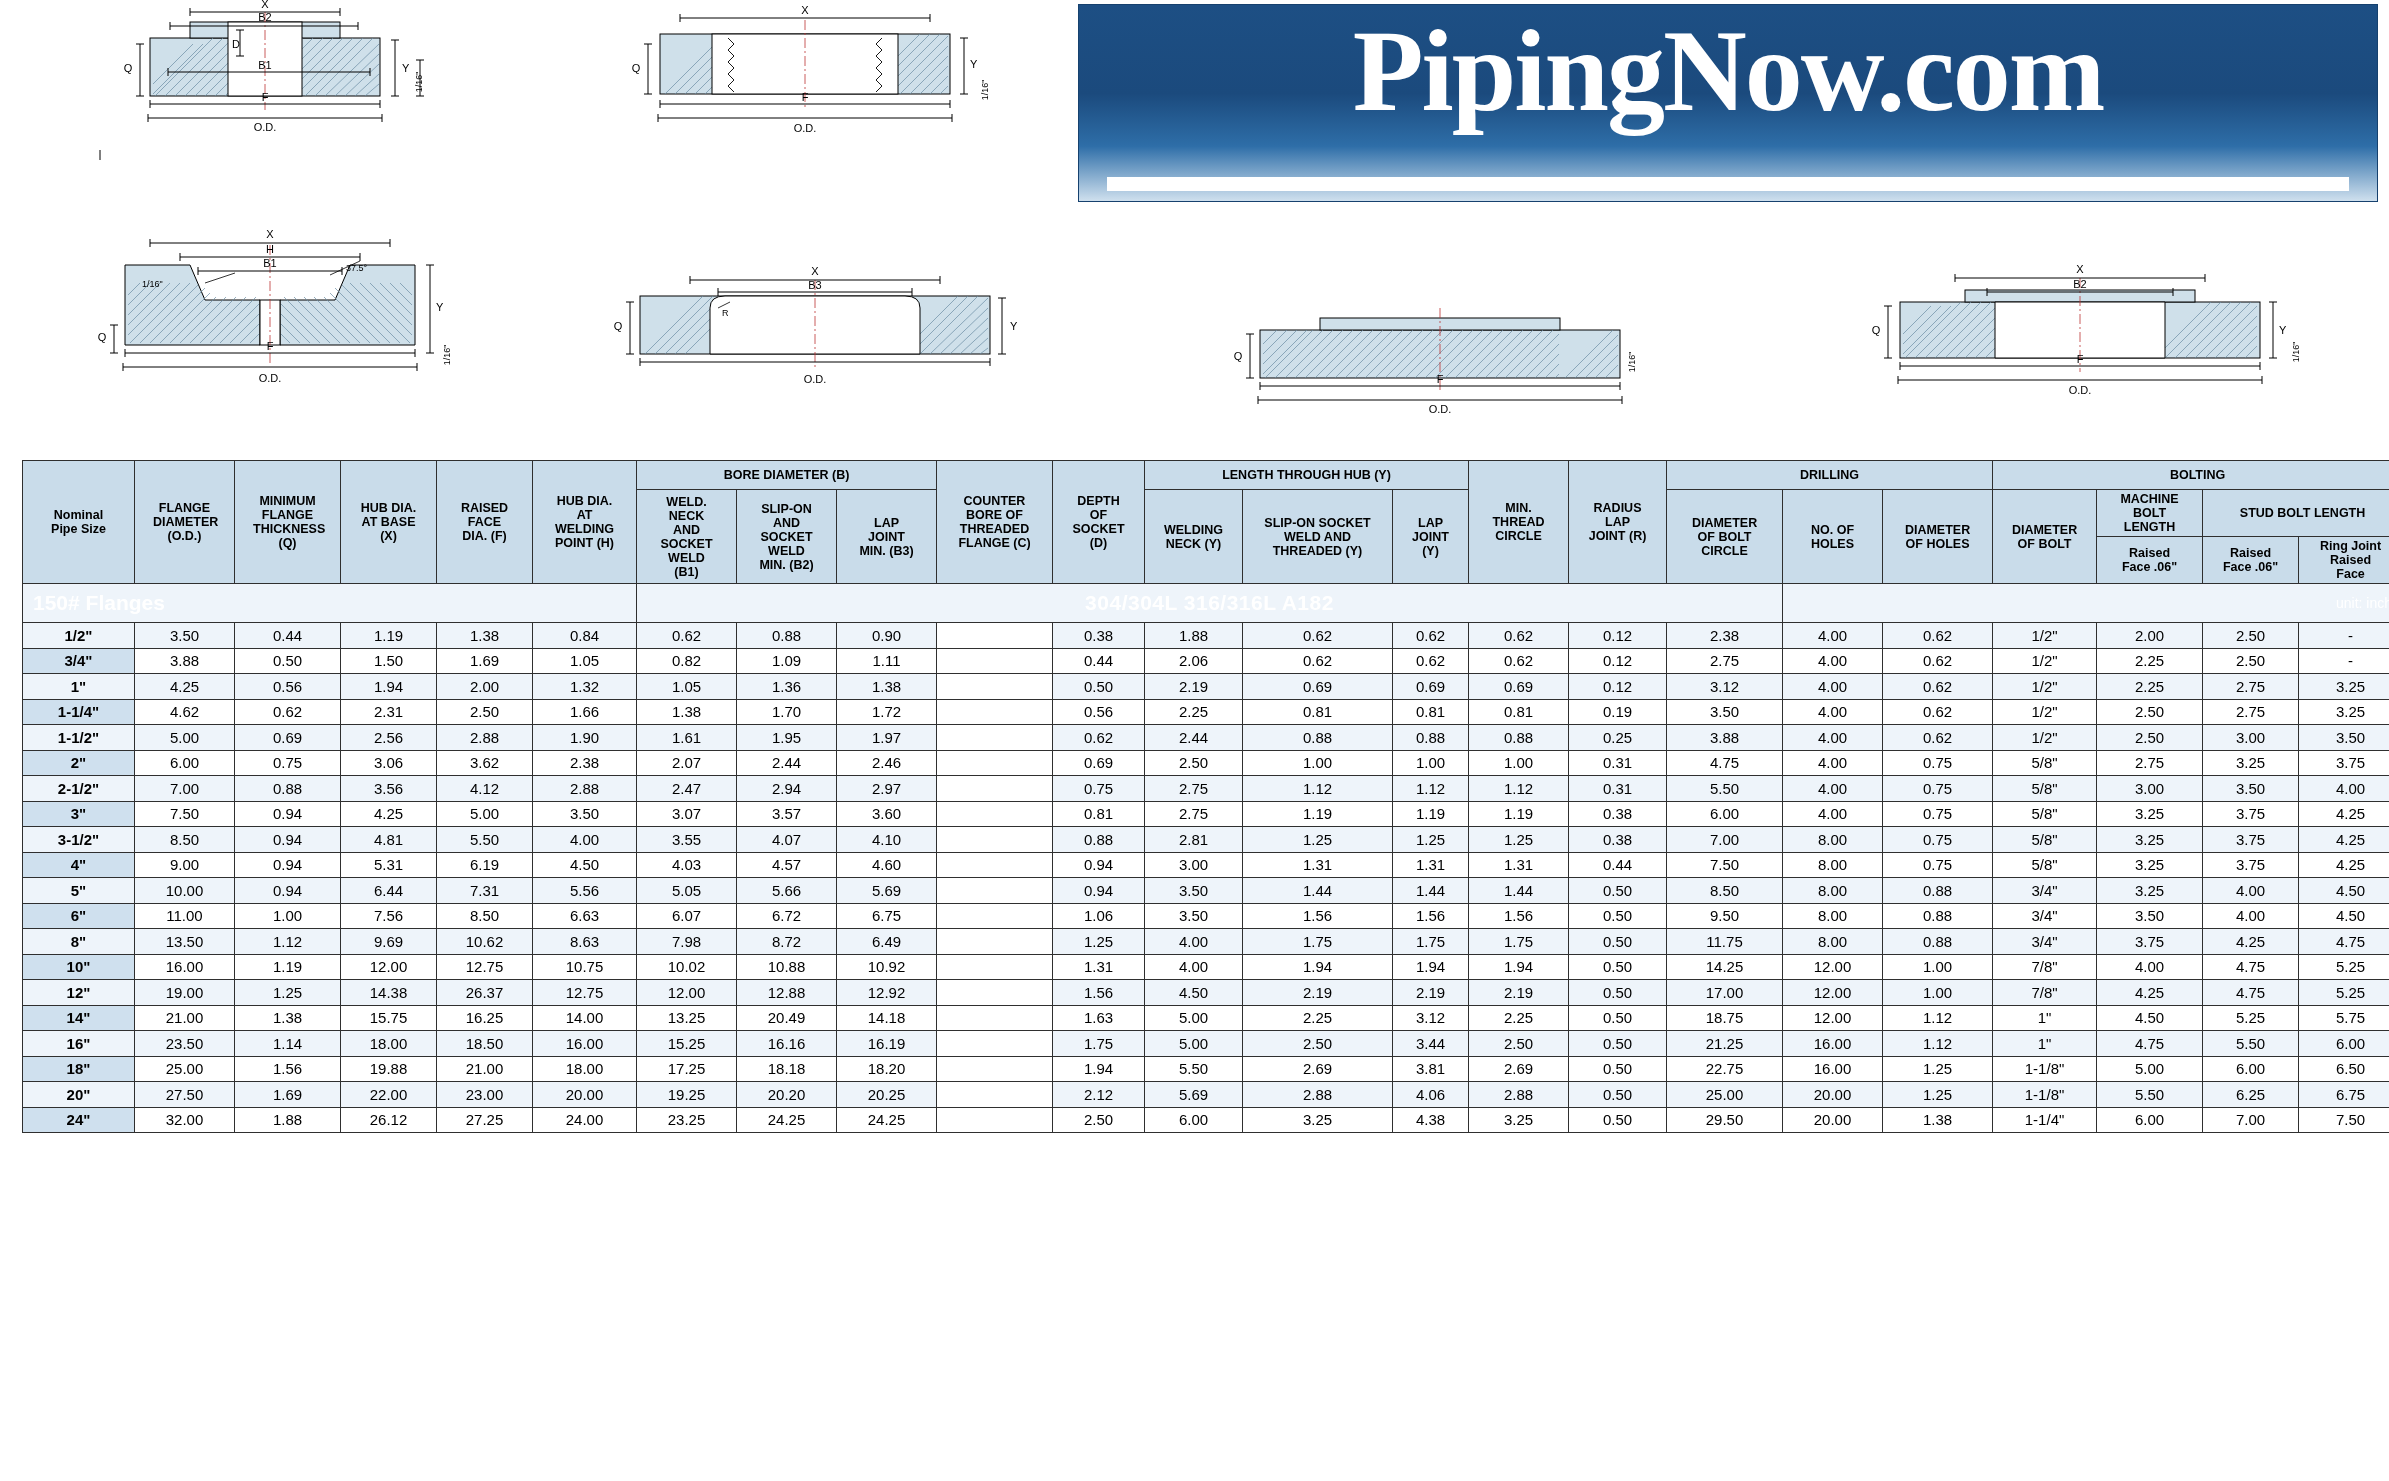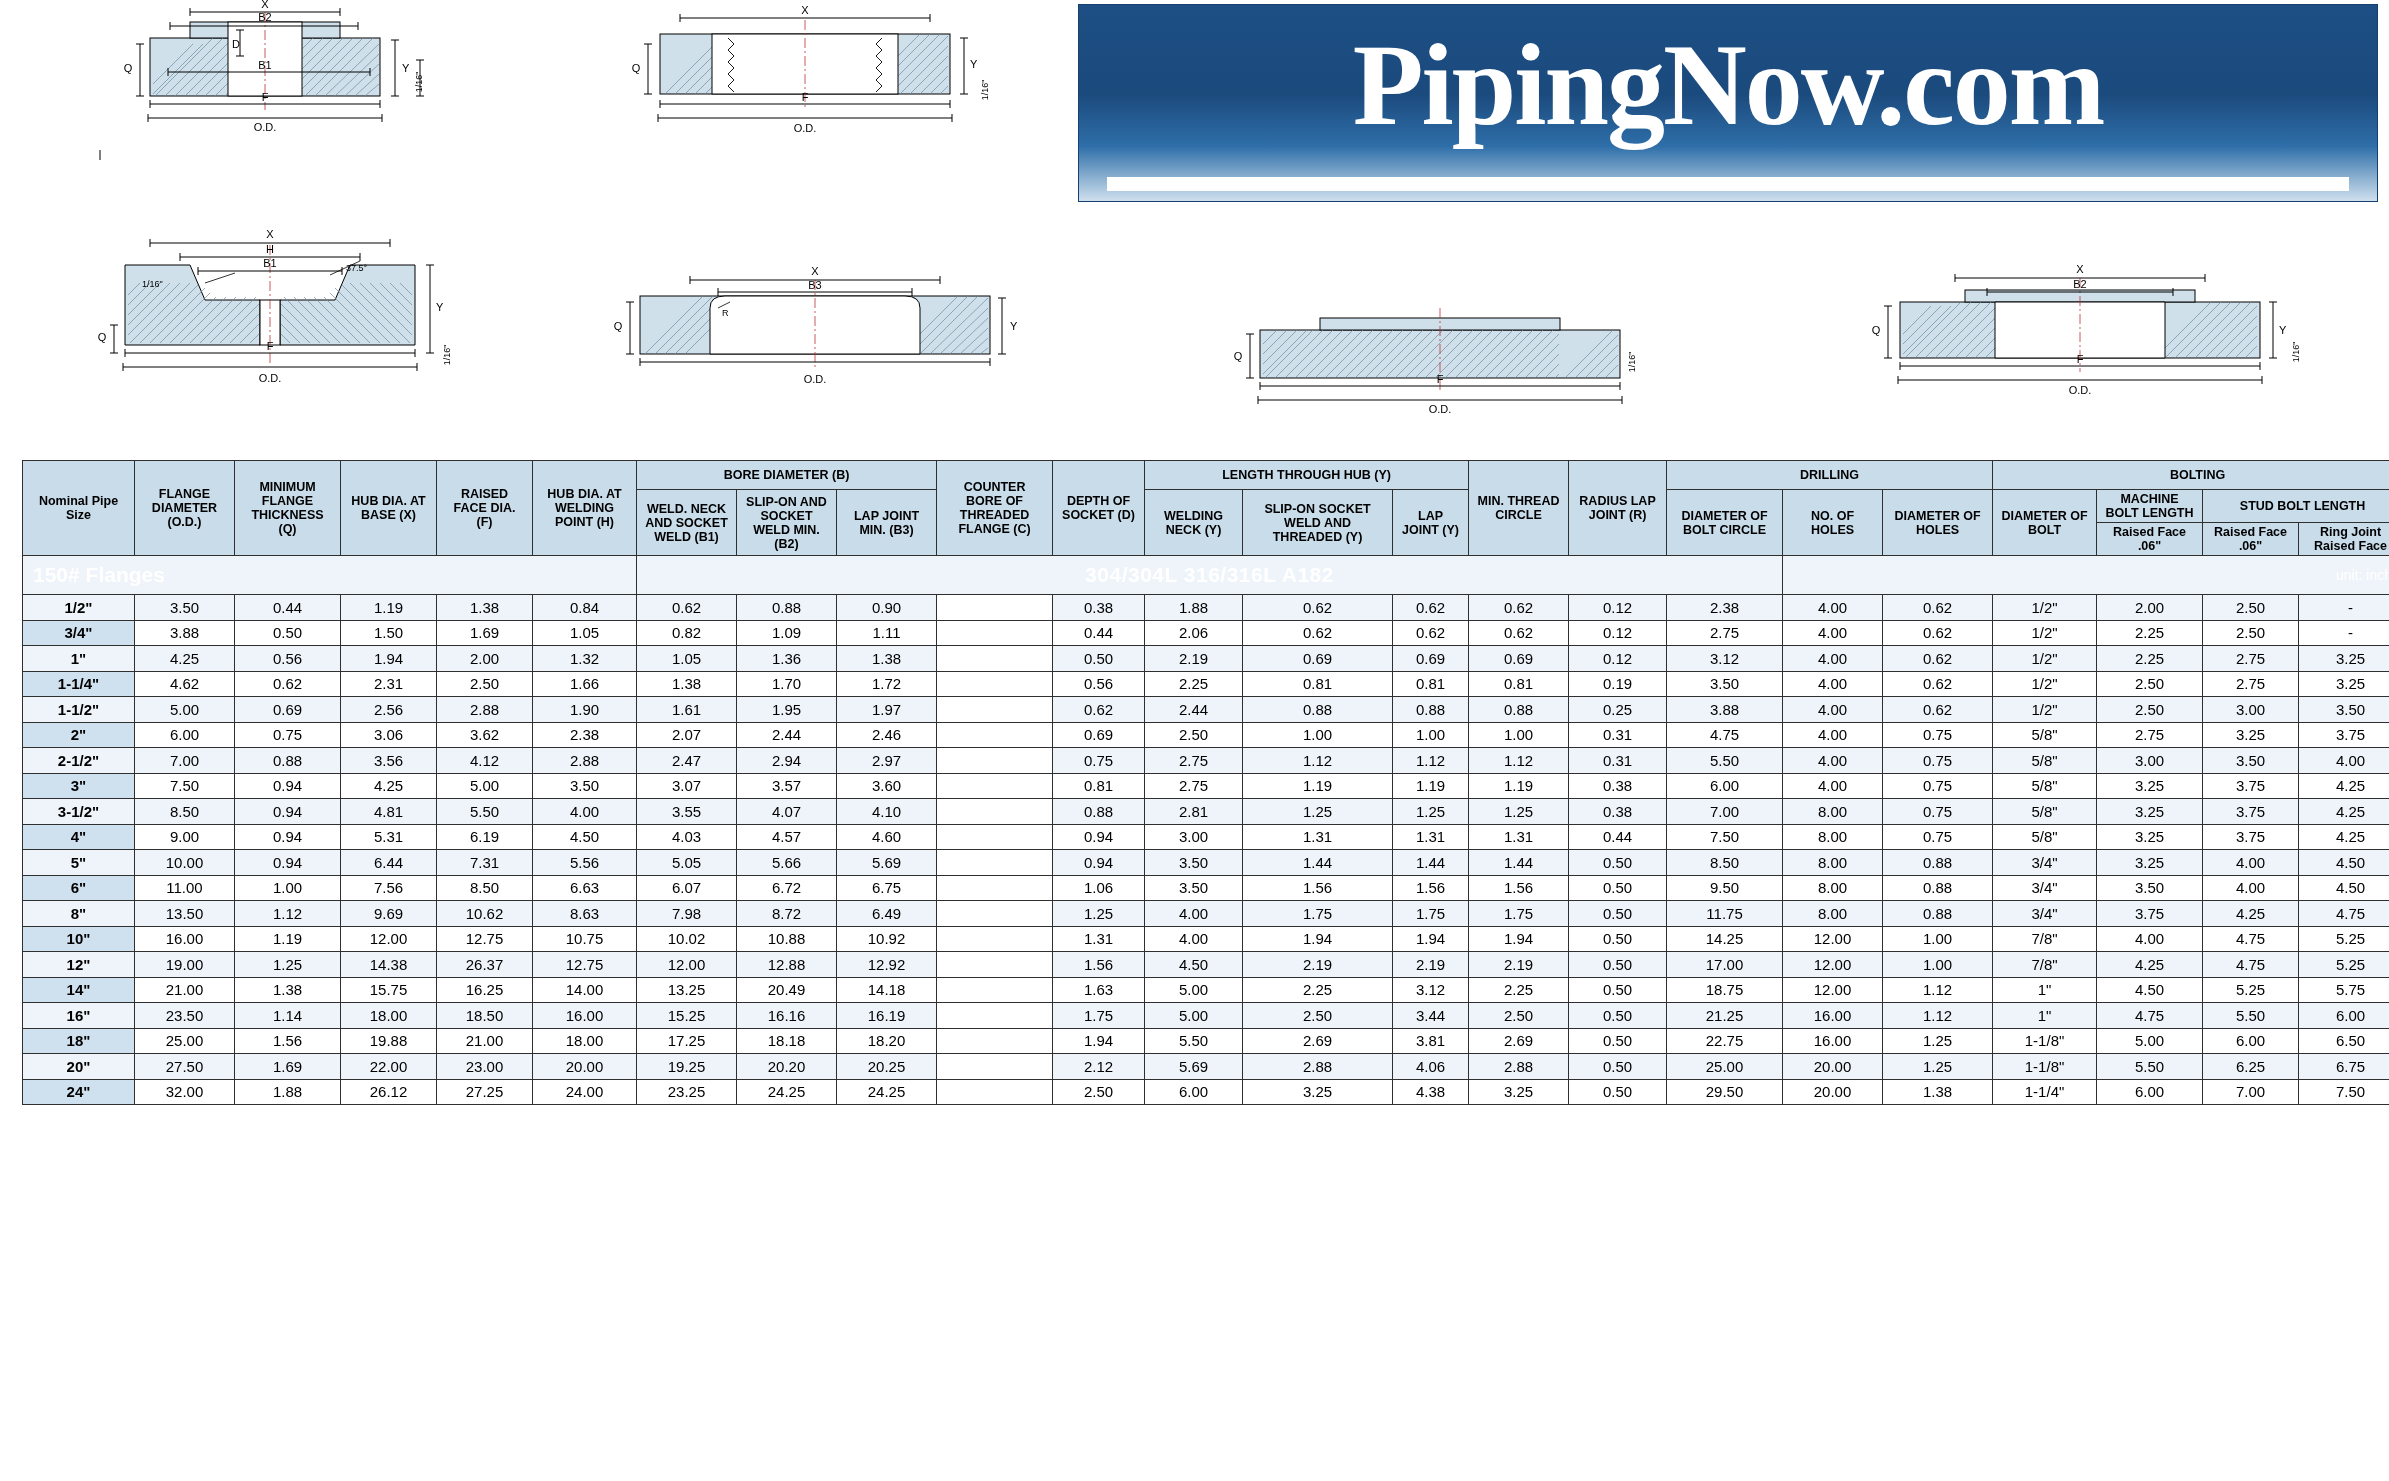--- a/index.html
+++ b/index.html
@@ -8,36 +8,36 @@
 
   
   .diagrams{position:relative;height:455px;}
   .dgram{position:absolute;}
   .dgram svg{display:block;}
 
   
   .logo-box{position:absolute;left:1078px;top:4px;width:1298px;height:196px;
     background:linear-gradient(180deg,#1d4f84 0%,#1b4a7d 45%,#2e6ea8 72%,#cfe0ee 100%);
     border:1px solid #16416e;}
-  .logo-text{position:absolute;left:0;top:22px;width:1298px;text-align:center;
+  .logo-text{position:absolute;left:0;top:8px;width:1298px;text-align:center;
     font-family:"Liberation Serif",serif;font-weight:bold;font-style:normal;
     font-size:116px;color:#ffffff;letter-spacing:-2px;line-height:1;}
   .logo-bar{position:absolute;left:28px;top:172px;width:1242px;height:14px;background:#ffffff;}
 
   
   .tablewrap{position:absolute;left:22px;top:460px;width:2342px;}
   table.flange{border-collapse:collapse;width:2342px;table-layout:fixed;}
   table.flange th,table.flange td{border:1px solid #2f2f2f;text-align:center;vertical-align:middle;}
   .titlerow td{border:1px solid #2f2f2f;background:#23517f;color:#fff;height:38px;
      font-size:21px;font-weight:bold;padding:0 10px;}
   .titlerow .t-left{text-align:left;}
   .titlerow .t-mid{text-align:center;letter-spacing:.5px;}
   .titlerow .t-right{text-align:right;font-size:14px;font-weight:normal;}
 
-  thead th{background:#c9dcea;font-size:12.5px;font-weight:bold;line-height:1.12;padding:2px 7px;color:#000;}
+  thead th{background:#c9dcea;font-size:12.5px;font-weight:bold;line-height:1.12;padding:2px 18px;color:#000;}
   thead th.grp{height:24px;}
   tbody td{font-size:15px;height:24.5px;padding:0;}
   tbody tr:nth-child(odd) td{background:#eef4fa;}
   tbody tr:nth-child(even) td{background:#ffffff;}
   tbody td.nps{font-weight:bold;background:#dbe8f4;}
   tbody tr:nth-child(even) td.nps{background:#cfe0ee;}
   td.blank{background:#ffffff !important;border-top:1px solid #2f2f2f;border-bottom:1px solid #2f2f2f;}
 
   
   .notes{position:absolute;left:128px;top:1318px;font-size:19px;font-weight:bold;line-height:1.62;}

